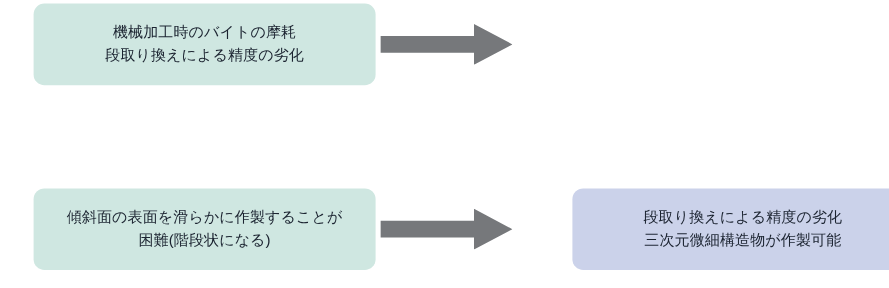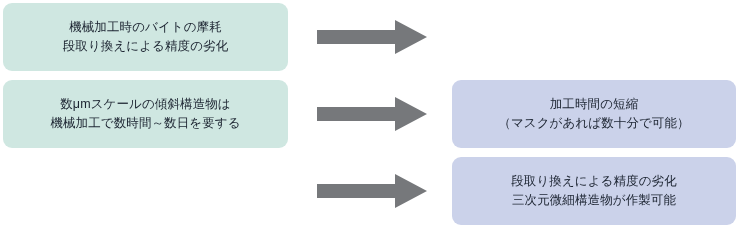--- a/index.html
+++ b/index.html
@@ -35,20 +35,21 @@
     position: absolute;
     top: 0;
     height: 68px;
     border-radius: 9px;
     display: flex;
     align-items: center;
     justify-content: center;
     text-align: center;
     box-sizing: border-box;
     padding: 2px 8px;
+    margin-left: 25px;
   }
   .box-left {
     left: 3px;
     width: 285px;
     background: #cfe7e1;
   }
   .box-right {
     left: 452px;
     width: 284px;
     background: #cbd2ea;
@@ -84,37 +85,26 @@
       <span class="box-text">機械加工時のバイトの摩耗
 段取り換えによる精度の劣化</span>
     </div>
     <div class="arrow-wrap">
       <svg viewBox="0 0 110 34" xmlns="http://www.w3.org/2000/svg" aria-hidden="true">
         <polygon points="0,10 78,10 78,0 110,17 78,34 78,24 0,24" fill="#76787b"></polygon>
       </svg>
     </div>
   </div>
 
-  <div class="row row-2">
-    <div class="box box-left">
-      <span class="box-text">数μmスケールの傾斜構造物は
-機械加工で数時間～数日を要する</span>
-    </div>
-    <div class="arrow-wrap">
-      <svg viewBox="0 0 110 34" xmlns="http://www.w3.org/2000/svg" aria-hidden="true">
-        <polygon points="0,10 78,10 78,0 110,17 78,34 78,24 0,24" fill="#76787b"></polygon>
-      </svg>
-    </div>
-    <div class="box box-right">
-      <span class="box-text">加工時間の短縮
-（マスクがあれば数十分で可能）</span>
-    </div>
-  </div>
 
   <div class="row row-3">
+    <div class="box box-left">
+      <span class="box-text">傾斜面の表面を滑らかに作製することが
+困難(階段状になる)</span>
+    </div>
     <div class="arrow-wrap">
       <svg viewBox="0 0 110 34" xmlns="http://www.w3.org/2000/svg" aria-hidden="true">
         <polygon points="0,10 78,10 78,0 110,17 78,34 78,24 0,24" fill="#76787b"></polygon>
       </svg>
     </div>
     <div class="box box-right">
       <span class="box-text">段取り換えによる精度の劣化
 三次元微細構造物が作製可能</span>
     </div>
   </div>

